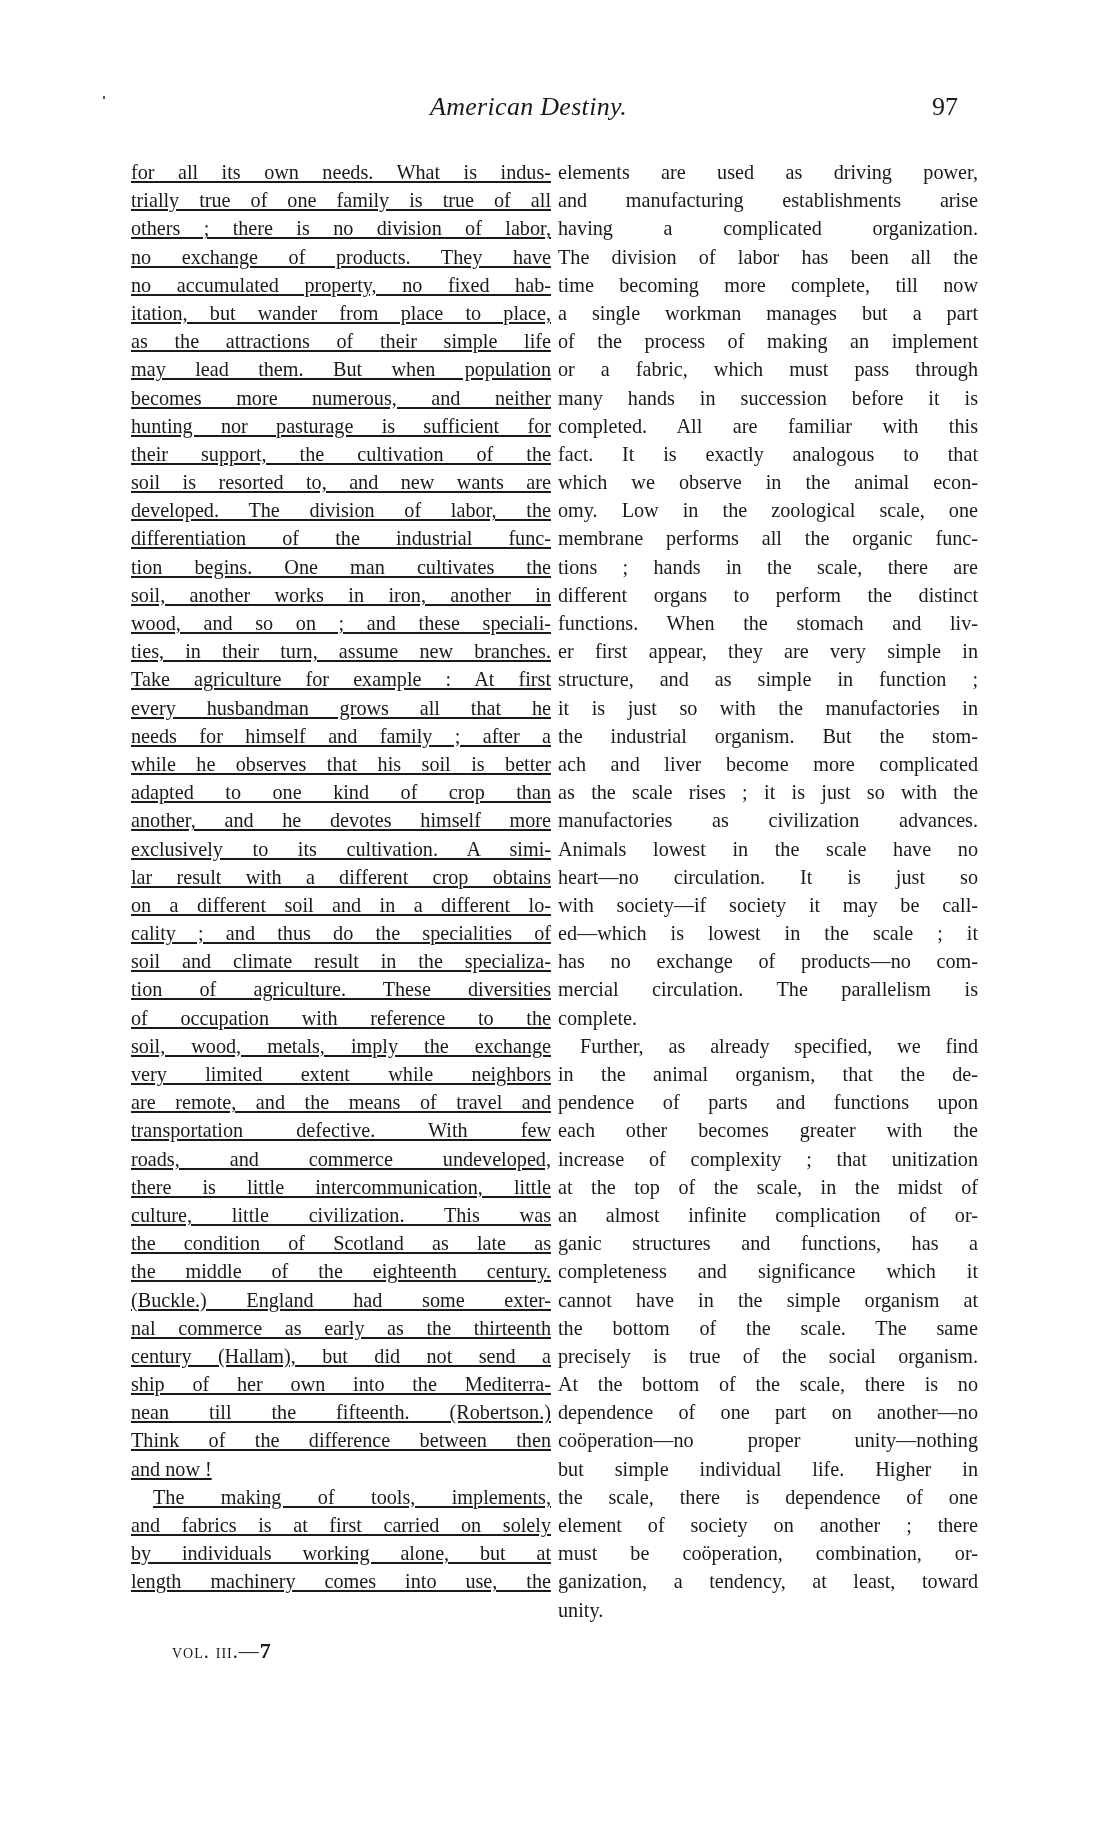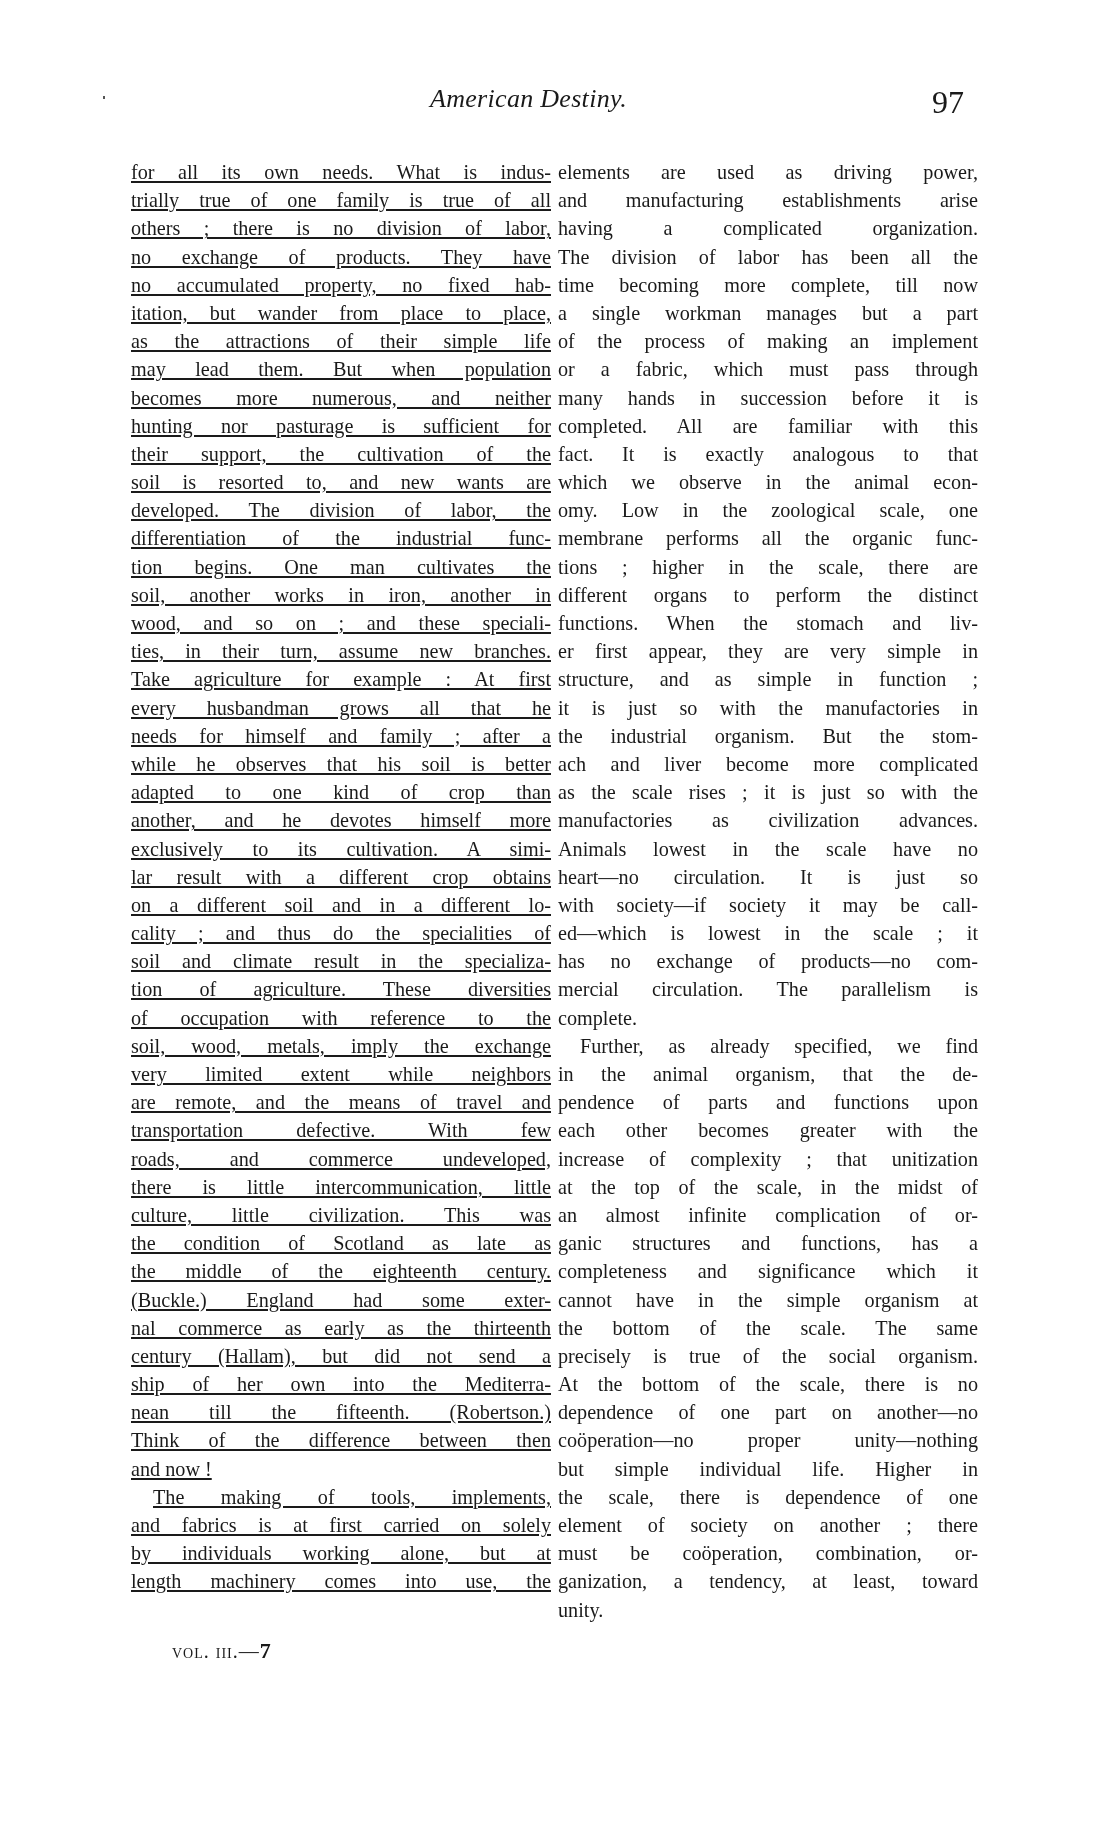--- a/index.html
+++ b/index.html
@@ -22,38 +22,38 @@
       background: #ffffff;
     }
     .stray-mark {
       position: absolute;
       left: 103px; top: 96px;
       width: 2px; height: 3px;
       background: #555;
     }
     .running-head {
       position: absolute;
-      top: 84px;
+      top: 92px;
       left: 0;
       width: 884px;
       height: 36px;
     }
     .running-title {
       position: absolute;
       left: 430px;
       top: 0;
       font-style: italic;
       font-size: 26px;
       letter-spacing: 0.3px;
     }
     .page-number {
       position: absolute;
       left: 932px;
       top: 0;
-      font-size: 32px;
+      font-size: 26px;
     }
     .column {
       position: absolute;
       top: 158px;
       width: 420px;
     }
     .col-left { left: 131px; text-decoration: underline; }
     .col-right { left: 558px; }
     .line {
       height: 28.2px;
@@ -158,21 +158,21 @@
       <div class="line">time becoming more complete, till now</div>
       <div class="line">a single workman manages but a part</div>
       <div class="line">of the process of making an implement</div>
       <div class="line">or a fabric, which must pass through</div>
       <div class="line">many hands in succession before it is</div>
       <div class="line">completed.  All are familiar with this</div>
       <div class="line">fact.  It is exactly analogous to that</div>
       <div class="line">which we observe in the animal econ-</div>
       <div class="line">omy.  Low in the zoological scale, one</div>
       <div class="line">membrane performs all the organic func-</div>
-      <div class="line">tions ; higher in the scale, there are</div>
+      <div class="line">tions ; hands in the scale, there are</div>
       <div class="line">different organs to perform the distinct</div>
       <div class="line">functions.  When the stomach and liv-</div>
       <div class="line">er first appear, they are very simple in</div>
       <div class="line">structure, and as simple in function ;</div>
       <div class="line">it is just so with the manufactories in</div>
       <div class="line">the industrial organism.  But the stom-</div>
       <div class="line">ach and liver become more complicated</div>
       <div class="line">as the scale rises ; it is just so with the</div>
       <div class="line">manufactories as civilization advances.</div>
       <div class="line">Animals lowest in the scale have no</div>

